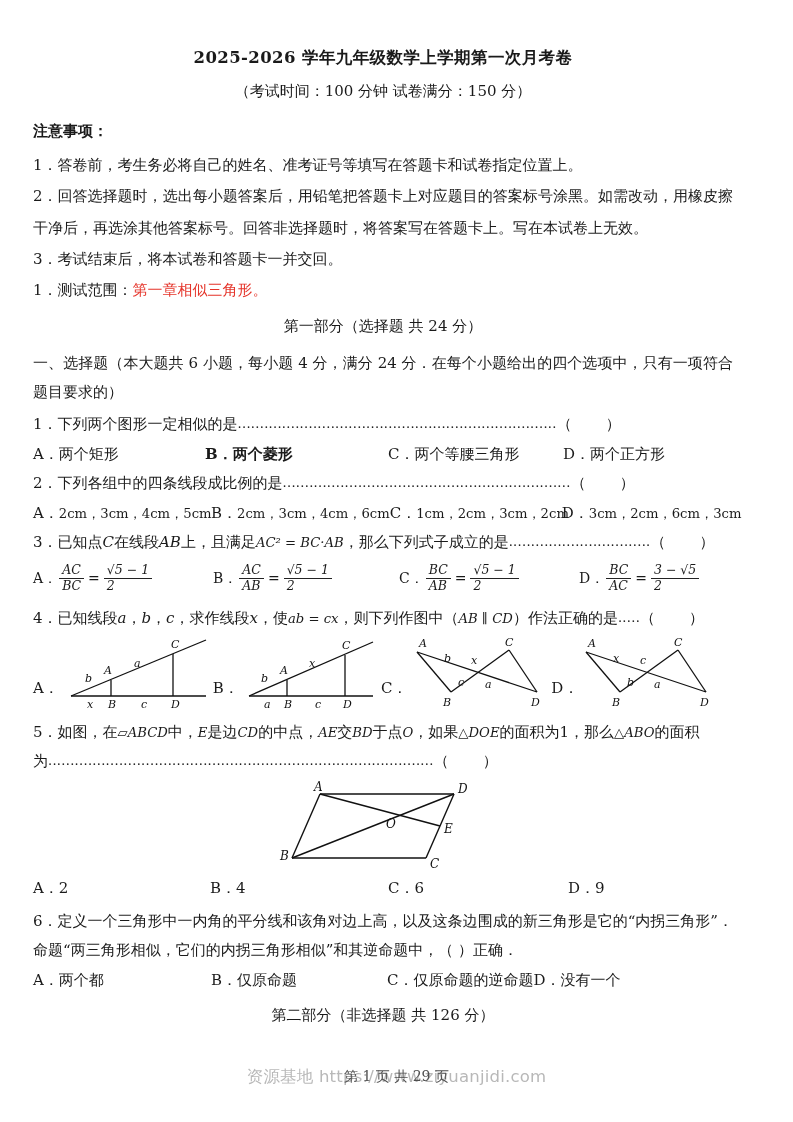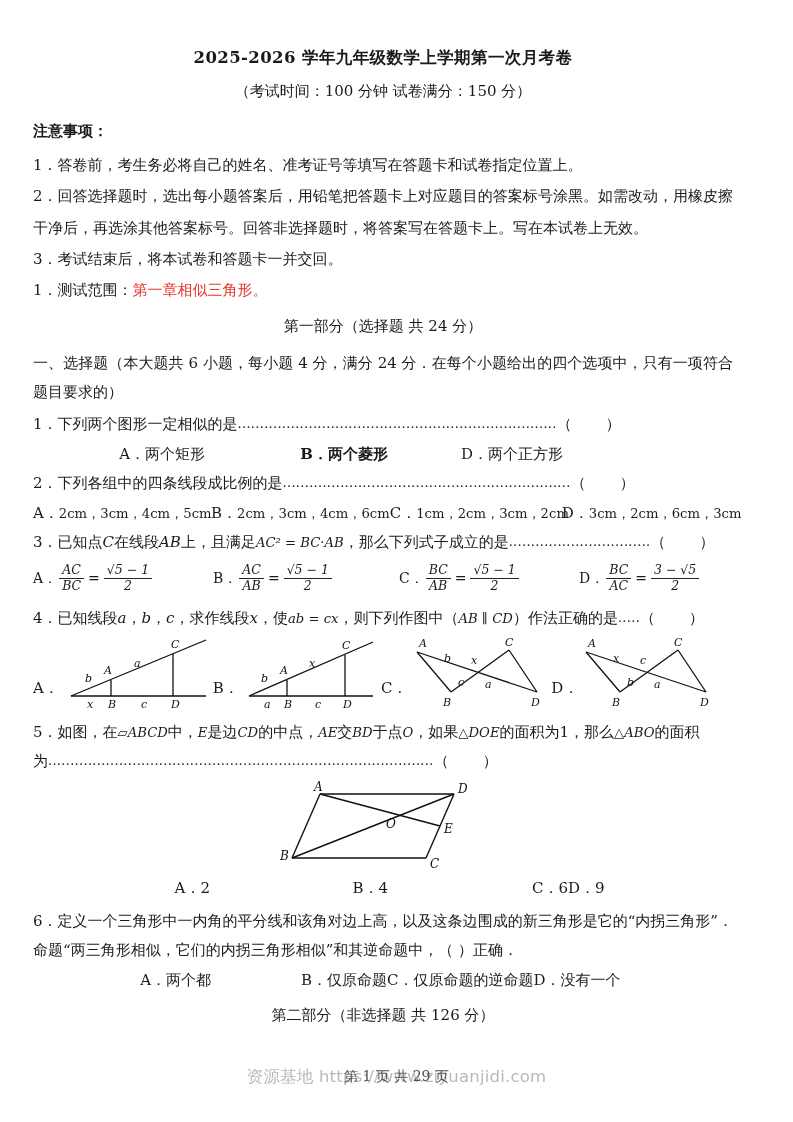--- a/index.html
+++ b/index.html
@@ -89,21 +89,21 @@
     font-style: italic;
     font-size: 13.2px;
   }
   .opts {
     font-size: 15px;
     line-height: 1.95;
     display: flex;
     margin: 1px 0 0 0;
   }
   .opts > span { display: inline-block; }
-  .opt-lbl { white-space: nowrap; text-align: right; }
+  .opt-lbl { white-space: nowrap; }
   .opts-q1 > span:nth-child(1) { width: 172px; }
   .opts-q1 > span:nth-child(2) { width: 183px; font-weight: bold; }
   .opts-q1 > span:nth-child(3) { width: 175px; }
   .opts-q2 { font-size: 13.2px; align-items: baseline; }
   .opts-q2 > span:nth-child(1) { width: 178px; }
   .opts-q2 > span:nth-child(2) { width: 184px; }
   .opts-q2 > span:nth-child(3) { width: 172px; }
   .opts-q2 .opt-key { font-size: 15px; }
   .opts-q5 > span:nth-child(1) { width: 177px; }
   .opts-q5 > span:nth-child(2) { width: 178px; }
@@ -121,21 +121,21 @@
   .opts-q3 > span:nth-child(2) { width: 186px; }
   .opts-q3 > span:nth-child(3) { width: 180px; }
   .mathrow {
     display: inline-flex;
     align-items: center;
     vertical-align: middle;
   }
   .frac {
     display: inline-flex;
     flex-direction: column;
-    align-items: center;
+    align-items: flex-start;
     vertical-align: middle;
     margin: 0 2px;
     font-size: 12.5px;
     line-height: 1.18;
     font-style: italic;
   }
   .frac .num { padding: 0 3px; border-bottom: 1px solid #222; }
   .frac .den { padding: 0 3px 0 3px; }
   .eq { margin: 0 2px; font-style: italic; }
   
@@ -200,20 +200,21 @@
     <p class="notice-item">3．考试结束后，将本试卷和答题卡一并交回。</p>
     <p class="notice-item"><span>1．测试范围：</span><span class="red">第一章相似三角形。</span></p>
 
     <div class="part-head">第一部分（选择题 共 24 分）</div>
     <p class="sec-intro">一、选择题（本大题共 6 小题，每小题 4 分，满分 24 分．在每个小题给出的四个选项中，只有一项符合题目要求的）</p>
 
     <p class="q"><span>1．</span><span>下列两个图形一定相似的是</span><span class="dots">........................................................................</span><span class="paren">（<span class="gap"></span>）</span></p>
     <div class="opts opts-q1">
       <span class="opt-lbl"><span>A．</span><span>两个矩形</span></span>
       <span class="opt-lbl"><span>B．</span><span>两个菱形</span></span>
+      <span class="opt-lbl"><span>C．</span><span>两个等腰三角形</span></span>
       <span class="opt-lbl"><span>D．</span><span>两个正方形</span></span>
     </div>
 
     <p class="q"><span>2．</span><span>下列各组中的四条线段成比例的是</span><span class="dots">.................................................................</span><span class="paren">（<span class="gap"></span>）</span></p>
     <div class="opts opts-q2">
       <span class="opt-lbl"><span class="opt-key">A．</span><span>2cm，3cm，4cm，5cm</span></span>
       <span class="opt-lbl"><span class="opt-key">B．</span><span>2cm，3cm，4cm，6cm</span></span>
       <span class="opt-lbl"><span class="opt-key">C．</span><span>1cm，2cm，3cm，2cm</span></span>
       <span class="opt-lbl"><span class="opt-key">D．</span><span>3cm，2cm，6cm，3cm</span></span>
     </div>

